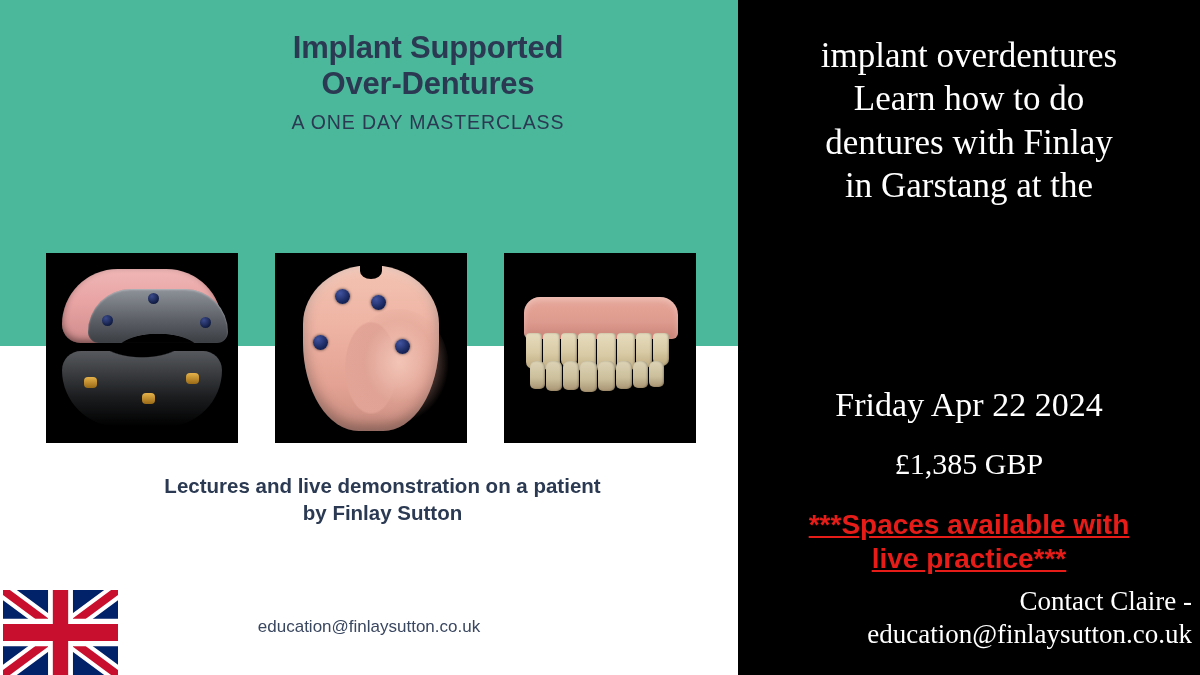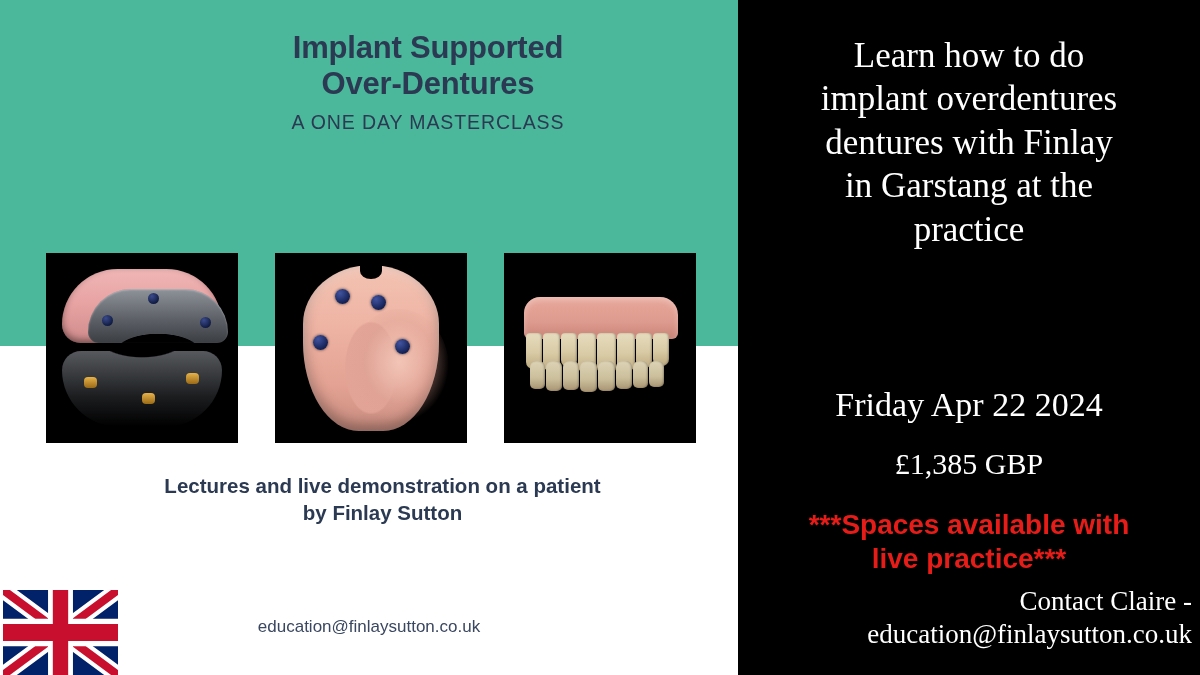--- a/index.html
+++ b/index.html
@@ -165,20 +165,21 @@
   }
   .rp-price{
     position:absolute;left:14px;top:447px;width:434px;
     font-size:30px;color:#ffffff;
   }
   .rp-alert{
     position:absolute;left:10px;top:508px;width:442px;
     font-family:"Liberation Sans", sans-serif;
     font-size:28px;font-weight:bold;line-height:1.22;
     color:#e61c18;
+    text-decoration:underline;
   }
   .rp-contact{
     position:absolute;left:8px;top:585px;width:446px;
     font-size:27px;line-height:1.24;color:#ffffff;text-align:right;
   }
 </style>
 </head>
 <body>
 
 <div class="poster">
@@ -262,25 +263,24 @@
         <path d="M30,0 V40 M0,20 H60" stroke="#ffffff" stroke-width="13"></path>
         <path d="M30,0 V40 M0,20 H60" stroke="#C8102E" stroke-width="8"></path>
       </svg>
     </div>
 
   </div>
 
   <div class="right-panel">
 
     <div class="rp-head">
+      <div>implant overdentures</div>
       <div>Learn how to do</div>
-      <div>implant overdentures</div>
       <div>dentures with Finlay</div>
       <div>in Garstang at the</div>
-      <div>practice</div>
     </div>
 
     <div class="rp-date">Friday Apr 22 2024</div>
     <div class="rp-price">£1,385 GBP</div>
 
     <div class="rp-alert">
       <div>***Spaces available with</div>
       <div>live practice***</div>
     </div>
 

